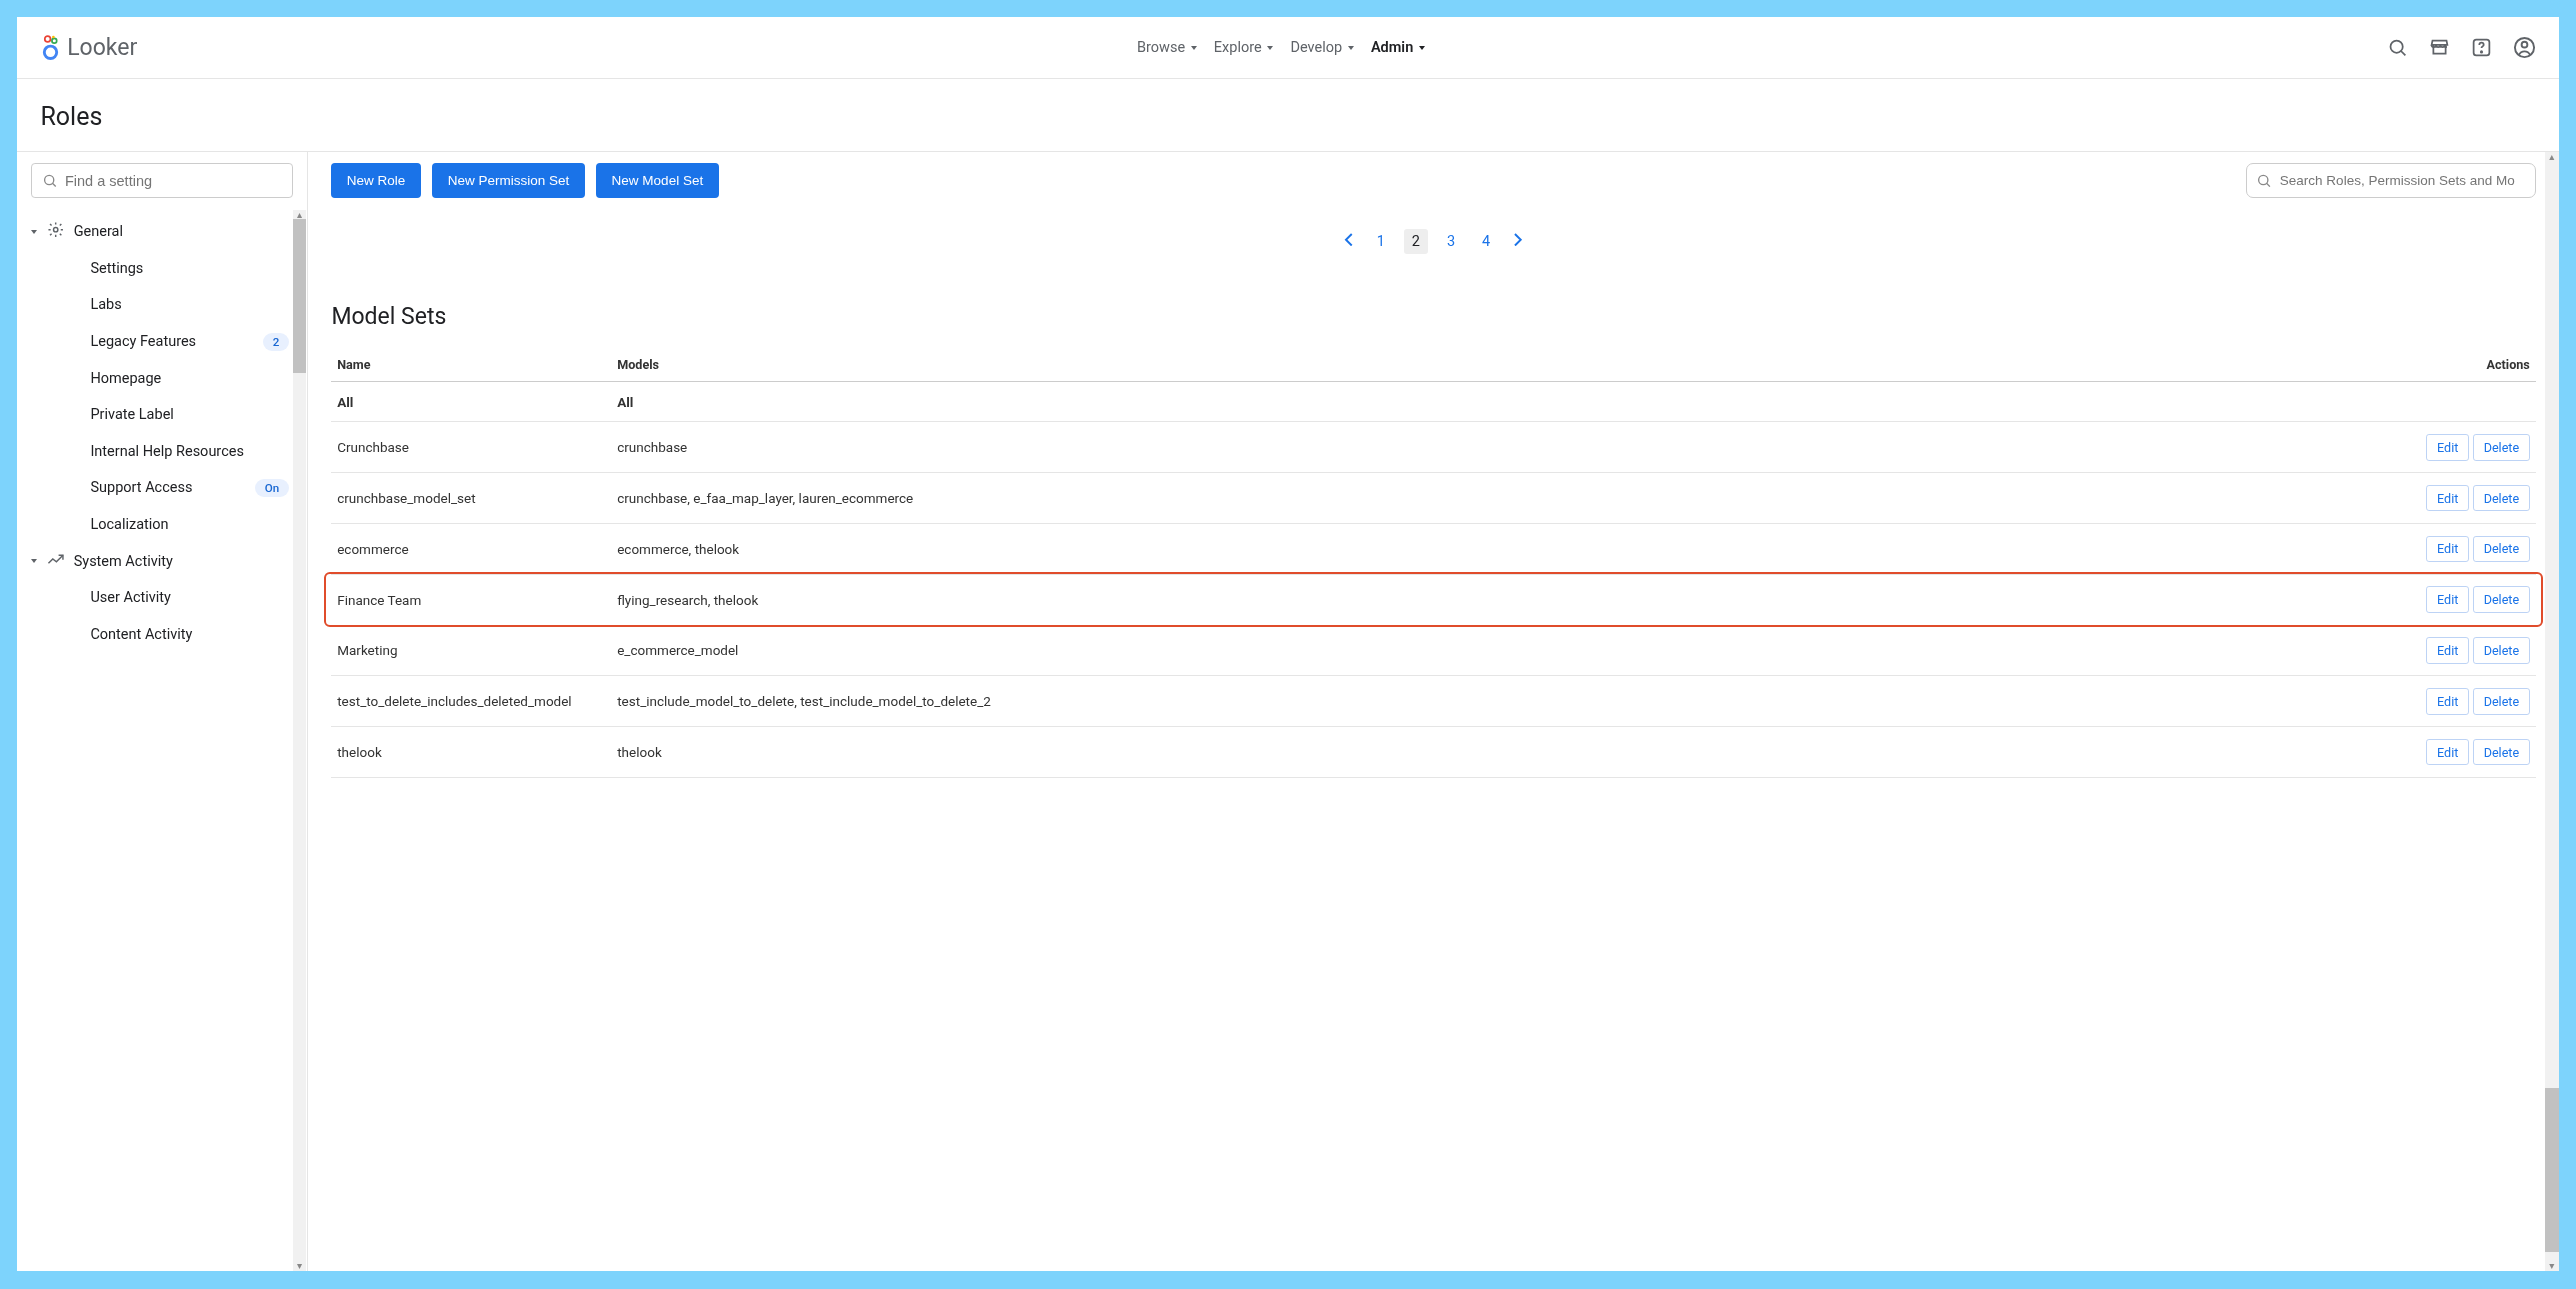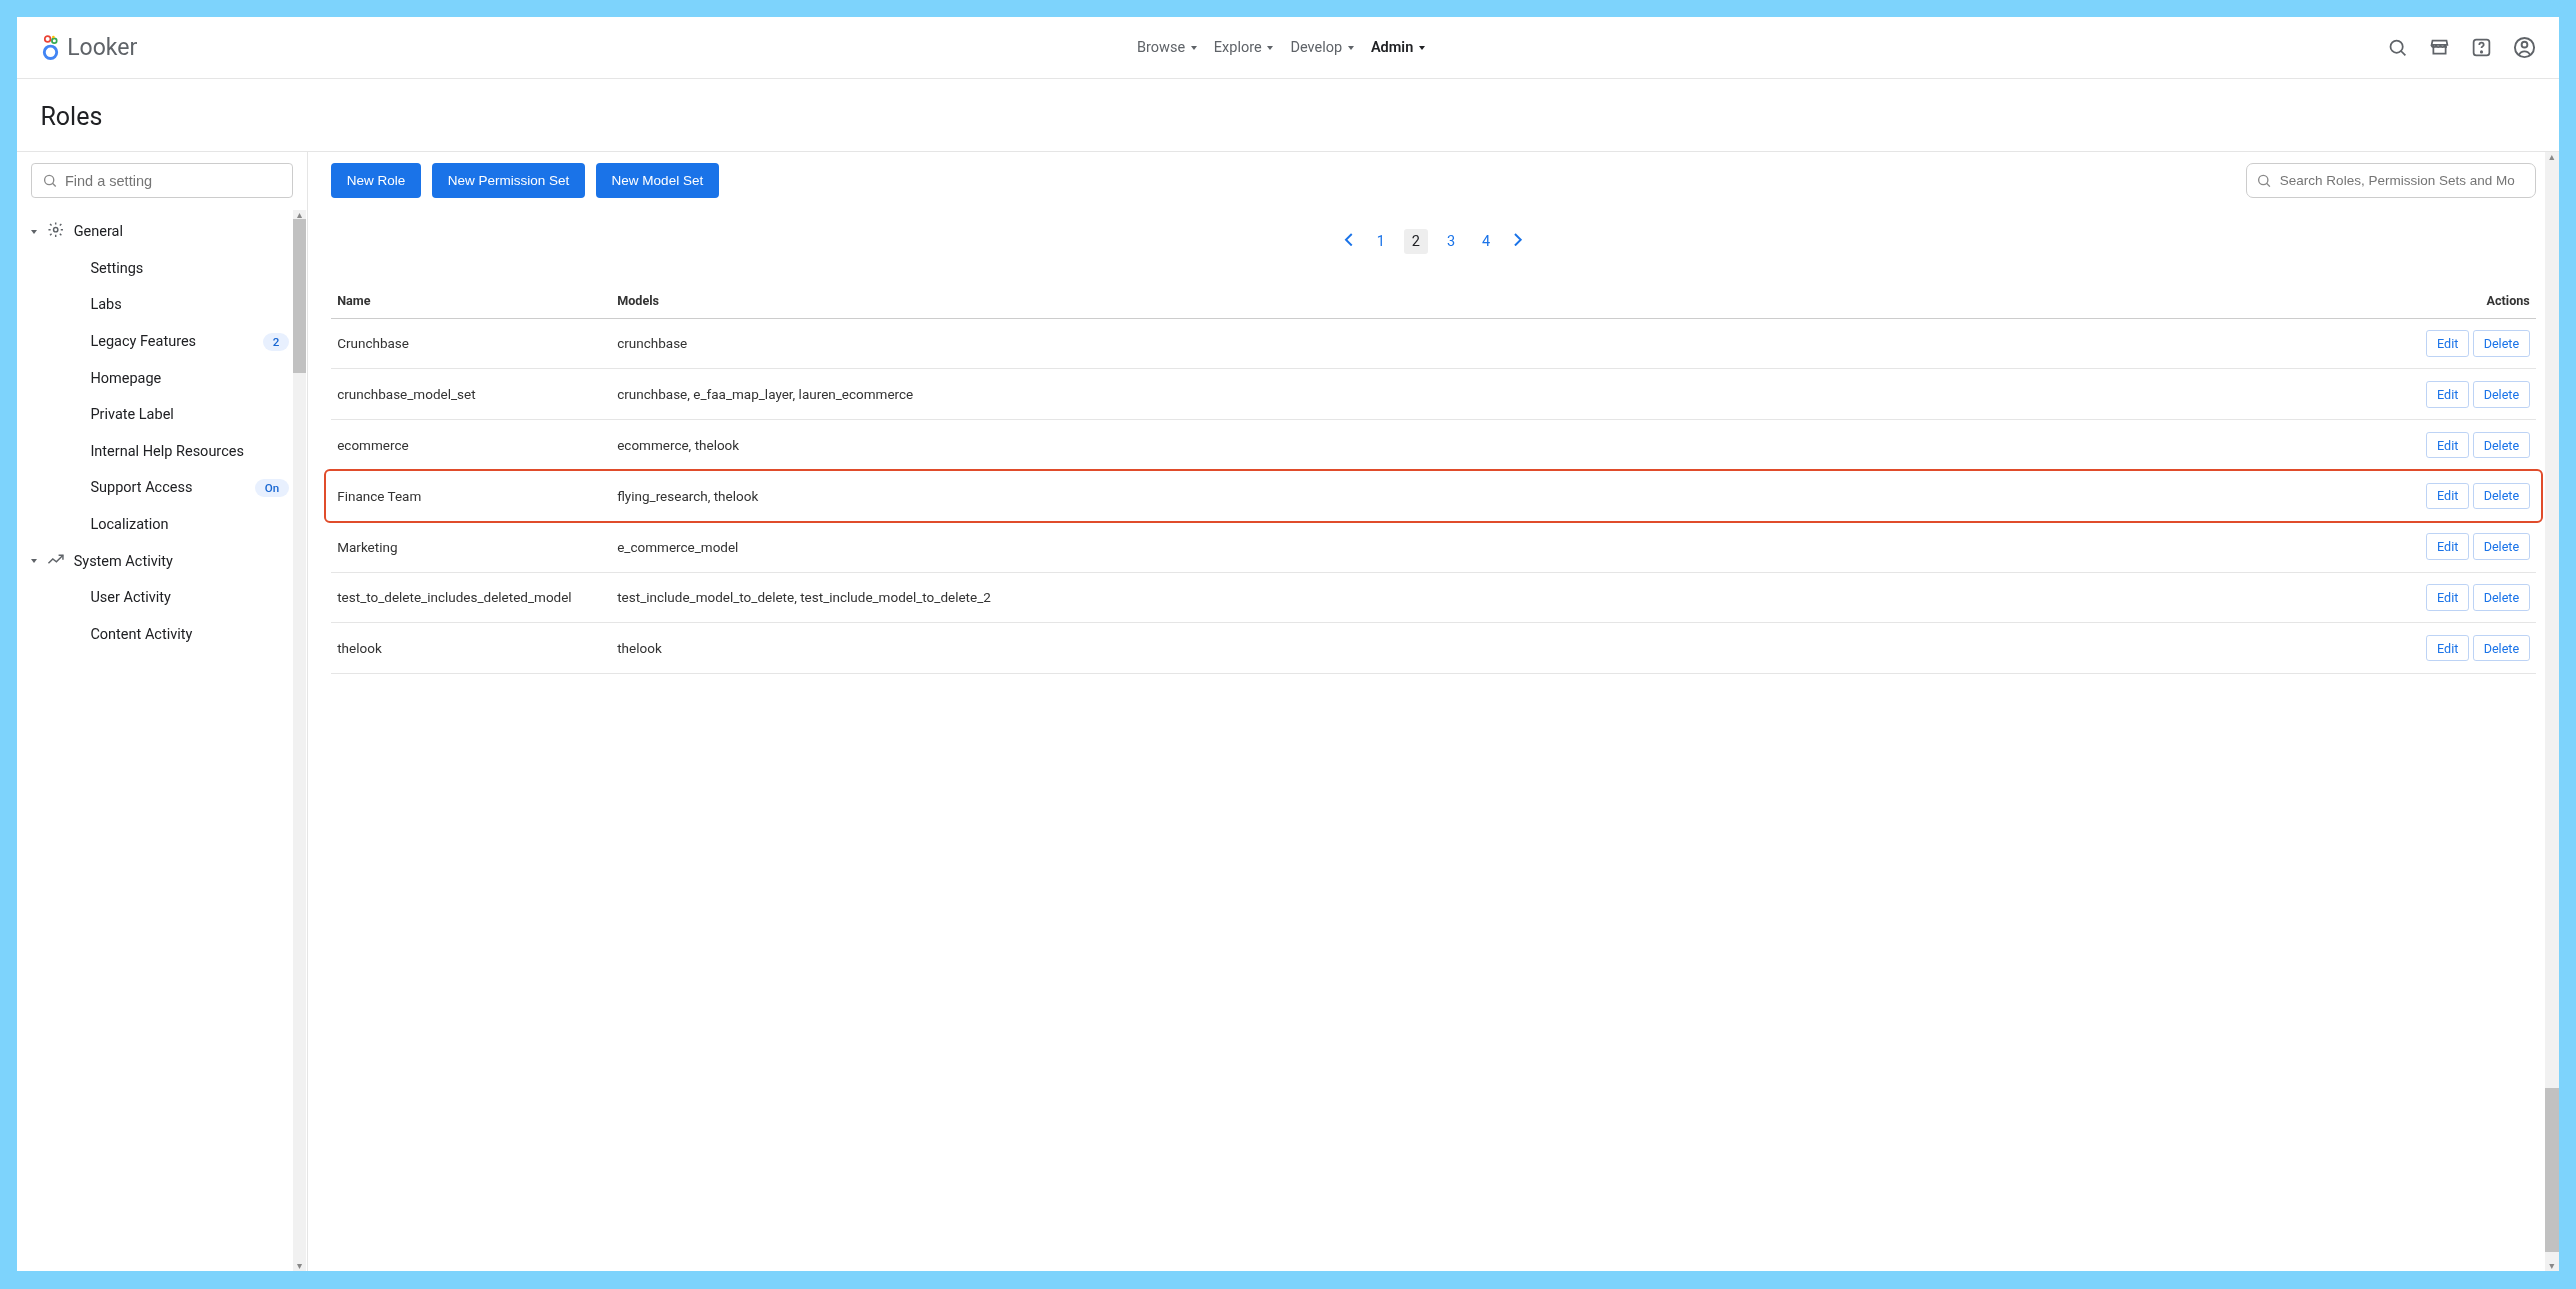--- a/index.html
+++ b/index.html
@@ -501,31 +501,37 @@
                 </svg></span>
               <span class="page">1</span>
               <span class="page current">2</span>
               <span class="page">3</span>
               <span class="page">4</span>
               <span class="nav-arrow"><svg width="9.7" height="13.5" viewBox="0 0 10 14">
                   <path d="M2 1l6 6-6 6" fill="none" stroke="#1a73e8" stroke-width="2"></path>
                 </svg></span>
             </div>
 
+        <h2 class="section-title">Model Sets</h2>
 
         <table class="table">
           <thead>
             <tr>
               <th class="col-name">Name</th>
               <th>Models</th>
               <th class="actions col-actions">Actions</th>
             </tr>
           </thead>
           <tbody id="model-sets-body">
                 <tr style="position: relative;">
+                  <td class="bold-cell">All</td>
+                  <td class="bold-cell">All</td>
+                  <td class="actions"></td>
+                </tr>
+                <tr style="position: relative;">
                   <td>Crunchbase</td>
                   <td>crunchbase</td>
                   <td class="actions"><span class="btn-outline">Edit</span><span class="btn-outline">Delete</span></td>
                 </tr>
                 <tr style="position: relative;">
                   <td>crunchbase_model_set</td>
                   <td>crunchbase, e_faa_map_layer, lauren_ecommerce</td>
                   <td class="actions"><span class="btn-outline">Edit</span><span class="btn-outline">Delete</span></td>
                 </tr>
                 <tr style="position: relative;">

